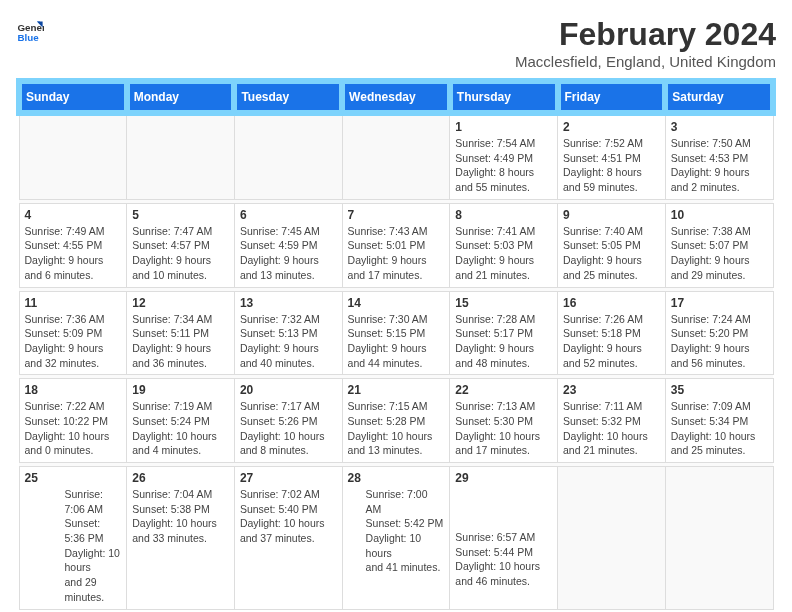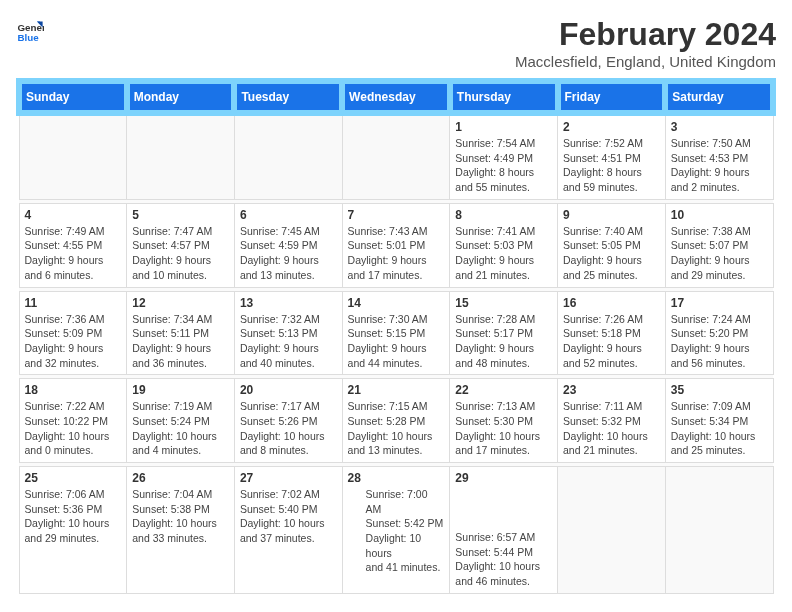--- a/index.html
+++ b/index.html
@@ -333,21 +333,21 @@
         <td></td>
         <td></td>
         <td></td>
         <td></td>
         <td></td>
         <td></td>
       </tr>
       <tr>
         <td>
           <span class="day-number">25</span>
-          <div class="day-info" style="white-space: pre-line;">Sunrise: 7:06 AM
+          <div class="day-info" style="white-space: pre-line; margin-left: 40px;">Sunrise: 7:06 AM
 Sunset: 5:36 PM
 Daylight: 10 hours
 and 29 minutes.</div>
         </td>
         <td>
           <span class="day-number">26</span>
           <div class="day-info" style="white-space: pre-line;">Sunrise: 7:04 AM
 Sunset: 5:38 PM
 Daylight: 10 hours
 and 33 minutes.</div>

